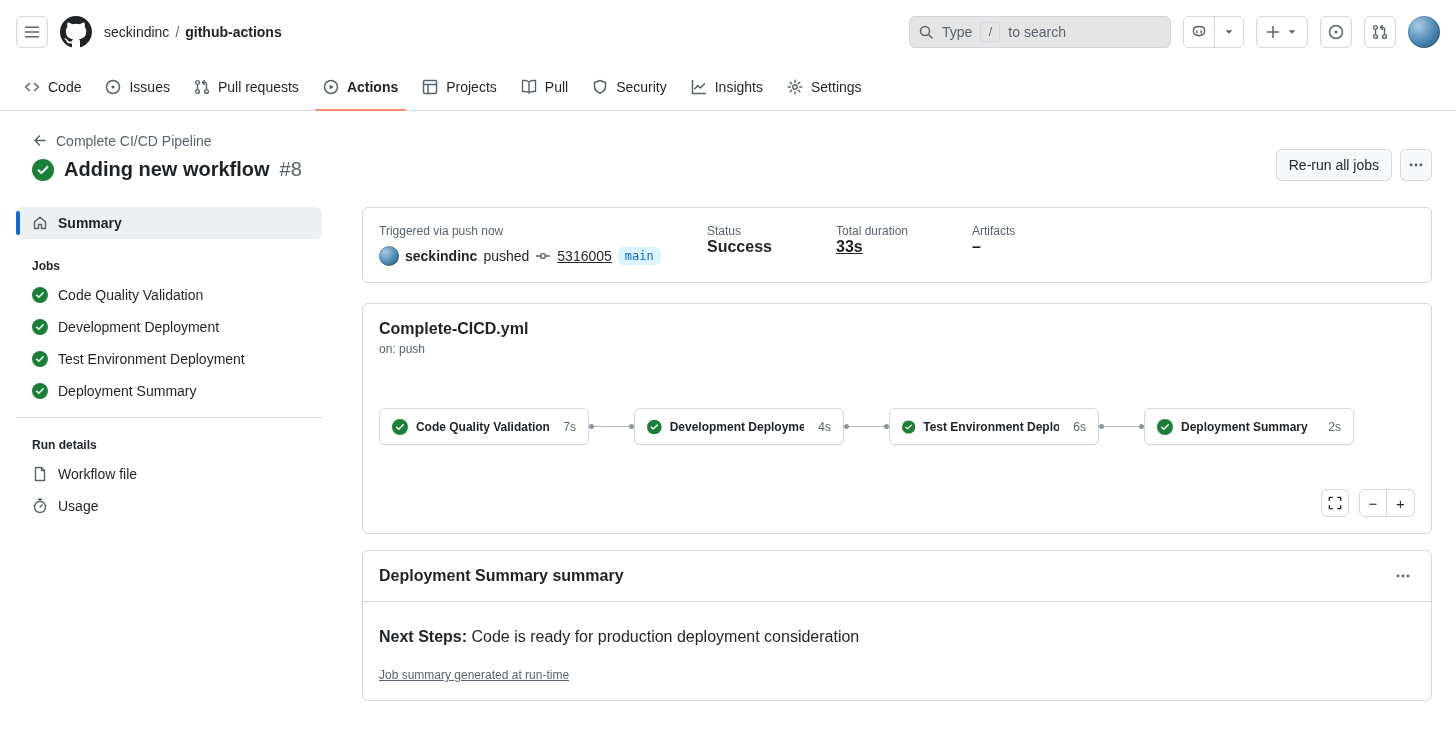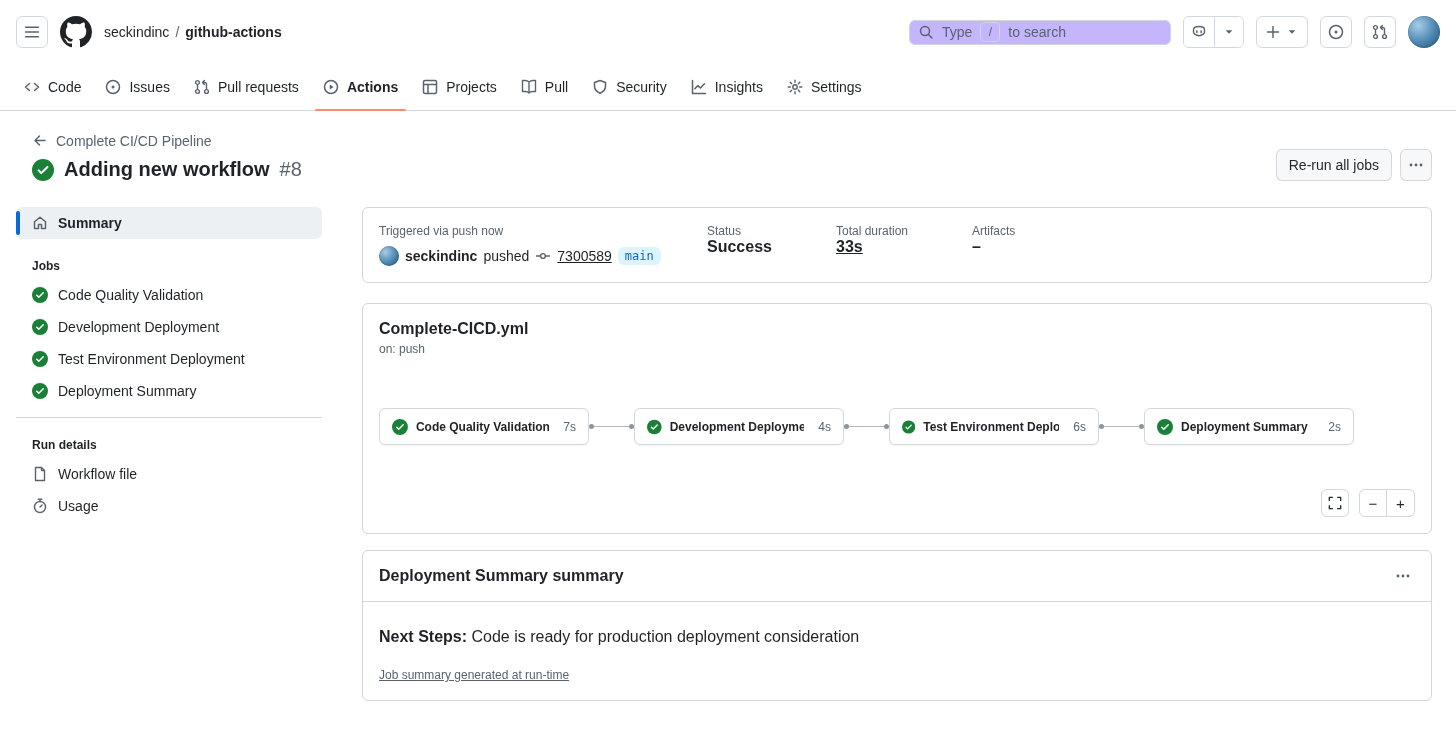--- a/index.html
+++ b/index.html
@@ -21,23 +21,23 @@
     background:#fff; display:inline-flex; align-items:center; justify-content:center;
     color:#59636e; cursor:pointer; flex:none;
   }
   .gh-logo { color:#1f2328; cursor:pointer; flex:none; }
   .context { display:flex; align-items:center; gap:6px; font-size:14px; white-space:nowrap; }
   .context .owner { font-weight:400; cursor:pointer; }
   .context .sep { color:#59636e; }
   .context .repo { font-weight:600; cursor:pointer; }
   .header-spacer { flex:1; }
   .search-box {
-    display:flex; align-items:center; gap:8px; width:262px; height:25px;
+    display:flex; align-items:center; gap:8px; width:262px; height:32px;
     border:1px solid #d0d7de; border-radius:6px; padding:0 8px; color:#59636e;
-    cursor:text; background:#c4b5fd; flex:none;
+    cursor:text; background:#e5e5e5; flex:none;
   }
   .search-box .key-hint {
     display:inline-flex; align-items:center; justify-content:center;
     min-width:20px; height:20px; border:1px solid #d0d7de; border-radius:4px;
     font-size:12px; color:#59636e; padding:0 4px;
   }
   .split-btn {
     display:flex; align-items:stretch; height:32px; border:1px solid #d0d7de;
     border-radius:6px; overflow:hidden; background:#fff; flex:none;
   }
@@ -400,21 +400,21 @@
         <div class="t-col1">
           <div class="col-label">Triggered via push now</div>
           <div class="actor-row">
             <span class="actor-avatar"></span>
             <span class="actor-name">seckindinc</span>
             <span>pushed</span>
             <svg class="octicon" width="16" height="16" viewBox="0 0 16 16">
                 <circle cx="8" cy="8" r="2.4" fill="none" stroke="currentColor" stroke-width="1.4"></circle>
                 <path d="M1 8h4.6M10.4 8H15" stroke="currentColor" stroke-width="1.4"></path>
               </svg>
-            <span class="commit-link">7300589</span>
+            <span class="commit-link">5316005</span>
             <span class="branch-badge">main</span>
           </div>
         </div>
         <div class="t-col2">
           <div class="col-label">Status</div>
           <div class="col-value">Success</div>
         </div>
         <div class="t-col3">
           <div class="col-label">Total duration</div>
           <div class="col-value link">33s</div>

